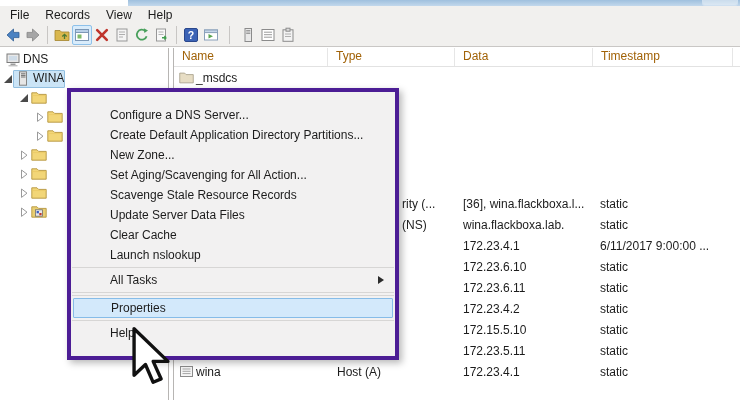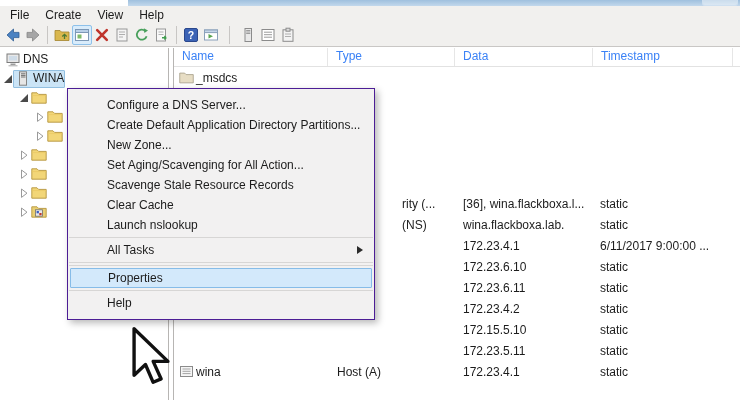--- a/index.html
+++ b/index.html
@@ -33,55 +33,55 @@
   .tree-row{position:absolute;height:19px;width:168px;}
   .tree-exp{position:absolute;top:4px;width:10px;height:10px;}
   .tree-ico{position:absolute;top:2px;width:16px;height:15px;}
   .tree-ico svg{width:16px;height:15px;display:block;}
   .tree-label{position:absolute;top:2px;white-space:nowrap;}
   .tree-sel{position:absolute;background:#cbe4f6;border:1px solid #92bfe0;border-radius:1px;height:16px;top:1px;}
   
   .list-panel{position:absolute;left:174px;top:48px;width:566px;height:352px;background:#fff;}
   .list-header{position:absolute;left:0;top:0;width:566px;height:18px;background:#fff;
     border-bottom:1px solid #e2e2e2;display:flex;}
-  .hdr-cell{height:18px;box-sizing:border-box;border-right:1px solid #e6e6e6;padding:1px 0 0 8px;color:#3b82f6;}
+  .hdr-cell{height:18px;box-sizing:border-box;border-right:1px solid #e6e6e6;padding:1px 0 0 8px;color:#a16207;}
   .hdr-name{width:154px;}.hdr-type{width:127px;}.hdr-data{width:138px;}.hdr-ts{width:140px;}
   .list-rows{position:absolute;left:0;top:18px;width:566px;height:334px;}
   .lrow{position:absolute;left:0;width:566px;height:21px;}
   .lrow span{position:absolute;top:3px;white-space:nowrap;}
   .c-ico{left:5px;top:3px;width:15px;height:13px;}
   .c-ico svg{width:15px;height:13px;display:block;}
   .c-name{left:22px;}
   .c-type{left:163px;}
   .c-frag{left:228px;}
   .c-data{left:289px;}
   .c-ts{left:426px;}
   
-  .ctx-menu{position:absolute;left:67px;top:88px;width:308px;background:#f2f1f1;
-    border:1px solid #4c1d95;box-shadow:3px 3px 7px rgba(0,0,0,.28);box-sizing:border-box;
-    padding:6px 0;z-index:5;}
+  .ctx-menu{position:absolute;left:67px;top:88px;width:332px;background:#f2f1f1;
+    border:4px solid #4c1d95;box-shadow:3px 3px 7px rgba(0,0,0,.28);box-sizing:border-box;
+    padding:13px 0;z-index:5;}
   .ctx-item{position:relative;height:20px;line-height:20px;padding-left:37px;margin:0 2px;
     white-space:nowrap;box-sizing:border-box;}
   .ctx-item.hl{background:#d3e9fb;border:1px solid #86bce8;border-radius:1px;line-height:18px;}
   .ctx-sep{height:1px;background:#d7d6d5;margin:2px 1px;}
   .ctx-sub-arrow{position:absolute;right:9px;top:6px;width:0;height:0;
     border-left:6px solid #2b2b2b;border-top:4px solid transparent;border-bottom:4px solid transparent;}
   
   .cursor{position:absolute;left:131px;top:326px;width:40px;height:64px;z-index:9;pointer-events:none;}
 </style>
 </head>
 <body>
 
 <div class="screen">
   <div class="title-strip"></div>
   <div class="title-strip-btn"></div>
 
   <div class="menubar" id="menubar">
       <div class="menu-item">File</div>
-      <div class="menu-item">Create</div>
+      <div class="menu-item">Records</div>
       <div class="menu-item">View</div>
       <div class="menu-item">Help</div>
     </div>
   <div class="toolbar" id="toolbar">
       <div class="tb-btn">
         <svg viewBox="0 0 16 16">
           <path d="M8.5 2 L2 8 L8.5 14 L8.5 10.6 L14 10.6 L14 5.4 L8.5 5.4 Z" fill="#4a82c2" stroke="#2d5c93" stroke-width="0.8"></path>
         </svg>
       </div>
       <div class="tb-btn">
@@ -403,20 +403,21 @@
         </div>
       </div>
   </div>
 
   <div class="ctx-menu" id="ctxmenu">
       <div class="ctx-item">Configure a DNS Server...</div>
       <div class="ctx-item">Create Default Application Directory Partitions...</div>
       <div class="ctx-item">New Zone...</div>
       <div class="ctx-item">Set Aging/Scavenging for All Action...</div>
       <div class="ctx-item">Scavenge Stale Resource Records</div>
+      <div class="ctx-item">Update Server Data Files</div>
       <div class="ctx-item">Clear Cache</div>
       <div class="ctx-item">Launch nslookup</div>
       <div class="ctx-sep"></div>
       <div class="ctx-item">All Tasks<div class="ctx-sub-arrow"></div></div>
       <div class="ctx-sep"></div>
       <div class="ctx-sep"></div>
       <div class="ctx-item hl">Properties</div>
       <div class="ctx-sep"></div>
       <div class="ctx-item">Help</div>
     </div>

